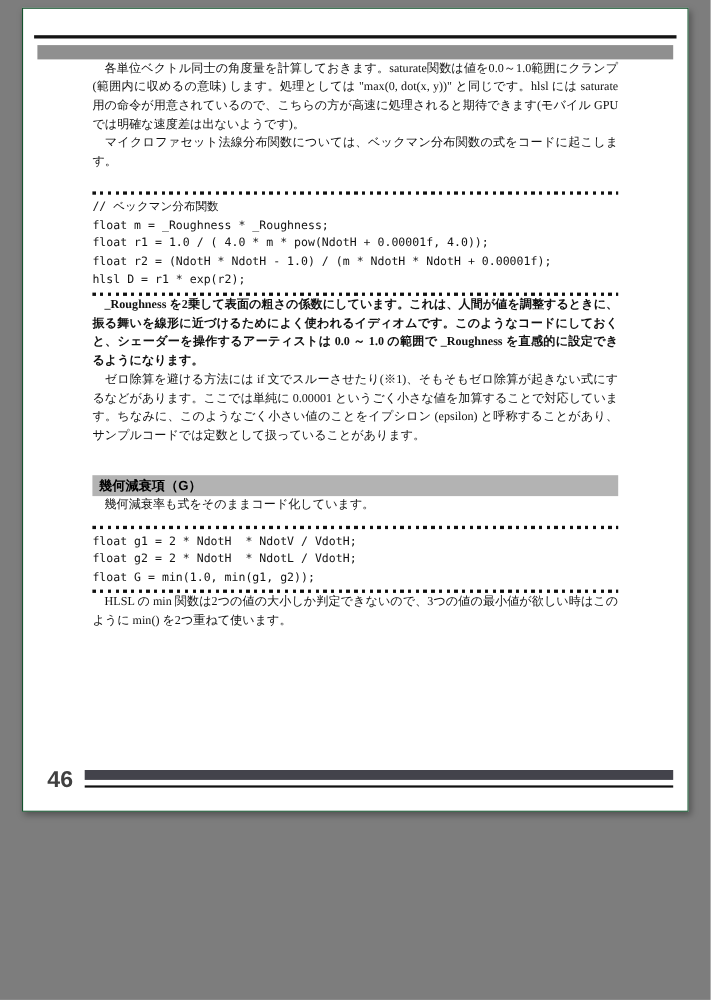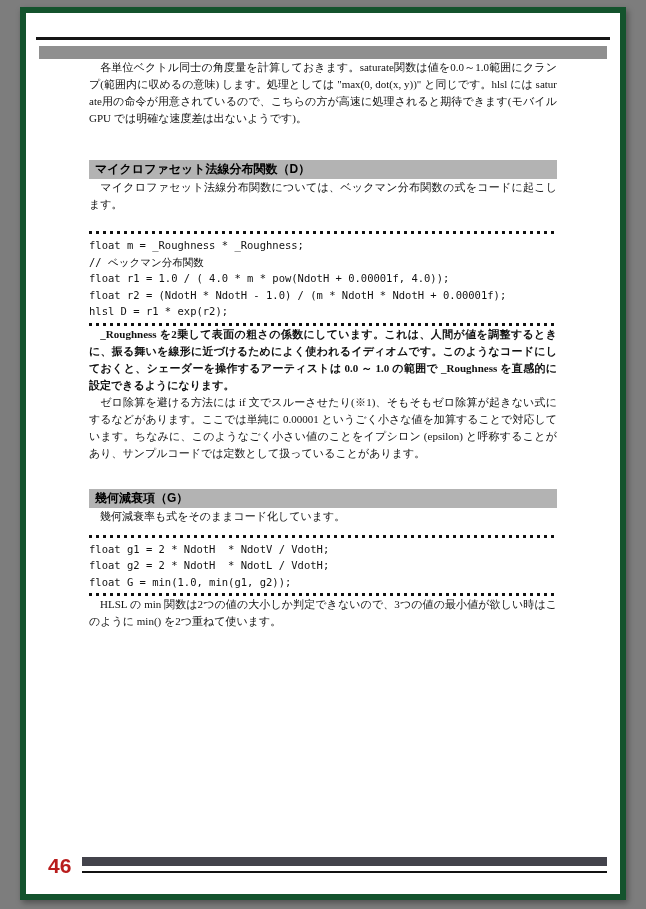--- a/index.html
+++ b/index.html
@@ -12,24 +12,24 @@
     background: var(--canvas-background, #7d7d7d);
     position: relative;
     overflow: hidden;
     font-family: "Liberation Serif", "DejaVu Serif", serif;
   }
   .page {
     position: absolute;
     left: 20px;
     top: 7px;
     width: 606px;
-    height: 893px;
+    height: 731px;
     box-sizing: border-box;
     background: var(--page-background, #ffffff);
-    border: 6px solid #14532d;
+    border: 1px solid #14532d;
     box-shadow: 2px 3px 6px rgba(0,0,0,0.35);
   }
   .page-header {
     margin: 24px 10px 0 10px;
   }
   .page-header .rule {
     height: 3px;
     background: var(--header-rule, #111111);
   }
   .page-header .bar {
@@ -84,21 +84,21 @@
   .p1-g      { margin-top: 4px; }
   .bar-f     { margin-top: 24px; }
 
   .page-footer .pagenum {
     position: absolute;
     left: 22px;
     bottom: 16px;
     font-family: "Liberation Sans", "DejaVu Sans", sans-serif;
     font-weight: bold;
     font-size: 21px;
-    color: #b91c1c;
+    color: #404040;
   }
   .page-footer .footer-bar {
     position: absolute;
     left: 56px;
     right: 13px;
     bottom: 28px;
     height: 9px;
     background: var(--footer-bar, #43434b);
   }
   .page-footer .footer-rule {
@@ -117,29 +117,28 @@
 
   <div class="page-header">
     <div class="rule"></div>
     <div class="bar"></div>
   </div>
 
   <div class="content">
 
     <p class="body intro">　各単位ベクトル同士の角度量を計算しておきます。saturate関数は値を0.0～1.0範囲にクランプ(範囲内に収めるの意味) します。処理としては "max(0, dot(x, y))" と同じです。hlsl には saturate用の命令が用意されているので、こちらの方が高速に処理されると期待できます(モバイル GPU では明確な速度差は出ないようです)。</p>
 
-    <div class="section-bar bar-d">マイクロファセット法線分布関数（D）</div>
 
     <p class="body lead-d">　マイクロファセット法線分布関数については、ベックマン分布関数の式をコードに起こします。</p>
 
     <div class="codeblock code-d">
       <div class="dotline"></div>
       <div class="code">
+        <div>// ベックマン分布関数</div>
         <div>float m = _Roughness * _Roughness;</div>
-        <div>// ベックマン分布関数</div>
         <div>float r1 = 1.0 / ( 4.0 * m * pow(NdotH + 0.00001f, 4.0));</div>
         <div>float r2 = (NdotH * NdotH - 1.0) / (m * NdotH * NdotH + 0.00001f);</div>
         <div>hlsl D = r1 * exp(r2);</div>
       </div>
       <div class="dotline"></div>
     </div>
 
     <p class="body p1-d">　_Roughness を2乗して表面の粗さの係数にしています。これは、人間が値を調整するときに、振る舞いを線形に近づけるためによく使われるイディオムです。このようなコードにしておくと、シェーダーを操作するアーティストは 0.0 ～ 1.0 の範囲で _Roughness を直感的に設定できるようになります。</p>
     <p class="body">　ゼロ除算を避ける方法には if 文でスルーさせたり(※1)、そもそもゼロ除算が起きない式にするなどがあります。ここでは単純に 0.00001 というごく小さな値を加算することで対応しています。ちなみに、このようなごく小さい値のことをイプシロン (epsilon) と呼称することがあり、サンプルコードでは定数として扱っていることがあります。</p>
 

